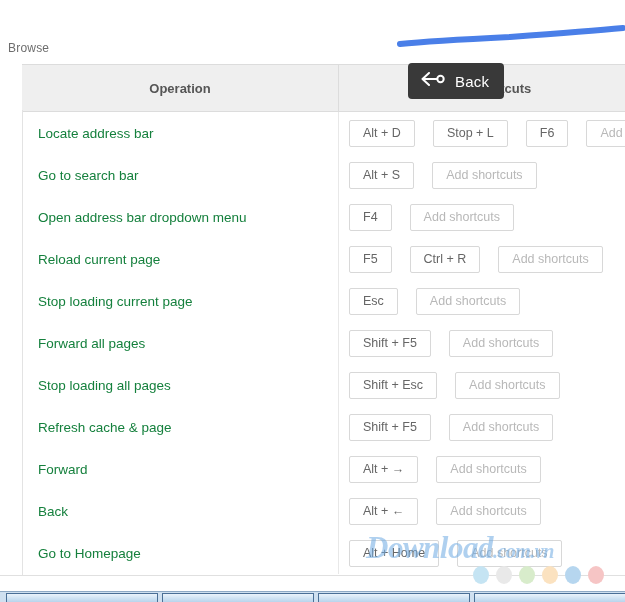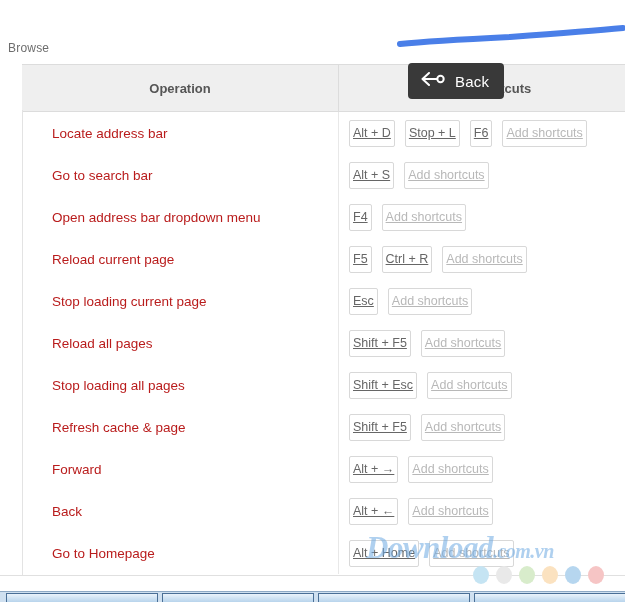--- a/index.html
+++ b/index.html
@@ -63,23 +63,23 @@
     text-align: center;
   }
   #shortcut-table tbody td {
     height: 42px;
     padding: 0;
     vertical-align: middle;
     background: #ffffff;
   }
   #shortcut-table tbody td.cell-operation {
     border-right: 1px solid #e8e8e8;
-    padding-left: 30px;
+    padding-left: 16px;
     font-size: 13.5px;
-    color: #b91c1c;
+    color: #15803d;
     white-space: nowrap;
   }
   #shortcut-table tbody td.cell-shortcuts {
     padding-left: 10px;
     white-space: nowrap;
   }
   
   #table-left-border {
     position: absolute;
     left: 22px;
@@ -88,30 +88,29 @@
     height: 465px;
     background: #e3e3e3;
     z-index: 2;
   }
 
   .key-chip {
     display: inline-block;
     box-sizing: border-box;
     height: 27px;
     line-height: 25px;
-    padding: 0 3px;
-    margin-right: 10px;
+    padding: 0 13px;
+    margin-right: 18px;
     border: 1px solid #d8d8d8;
     border-radius: 2px;
     background: #ffffff;
     font-size: 12.5px;
     color: #666666;
     vertical-align: middle;
     white-space: nowrap;
-    text-decoration: underline;
   }
   .key-chip.placeholder {
     color: #b8b8b8;
   }
 
   
   #back-tooltip {
     position: absolute;
     left: 408px;
     top: 63px;
@@ -220,21 +219,21 @@
       </tr>
       <tr>
         <td class="cell-operation">Reload current page</td>
         <td class="cell-shortcuts"><span class="key-chip">F5</span><span class="key-chip">Ctrl + R</span><span class="key-chip placeholder">Add shortcuts</span></td>
       </tr>
       <tr>
         <td class="cell-operation">Stop loading current page</td>
         <td class="cell-shortcuts"><span class="key-chip">Esc</span><span class="key-chip placeholder">Add shortcuts</span></td>
       </tr>
       <tr>
-        <td class="cell-operation">Reload all pages</td>
+        <td class="cell-operation">Forward all pages</td>
         <td class="cell-shortcuts"><span class="key-chip">Shift + F5</span><span class="key-chip placeholder">Add shortcuts</span></td>
       </tr>
       <tr>
         <td class="cell-operation">Stop loading all pages</td>
         <td class="cell-shortcuts"><span class="key-chip">Shift + Esc</span><span class="key-chip placeholder">Add shortcuts</span></td>
       </tr>
       <tr>
         <td class="cell-operation">Refresh cache &amp; page</td>
         <td class="cell-shortcuts"><span class="key-chip">Shift + F5</span><span class="key-chip placeholder">Add shortcuts</span></td>
       </tr>

